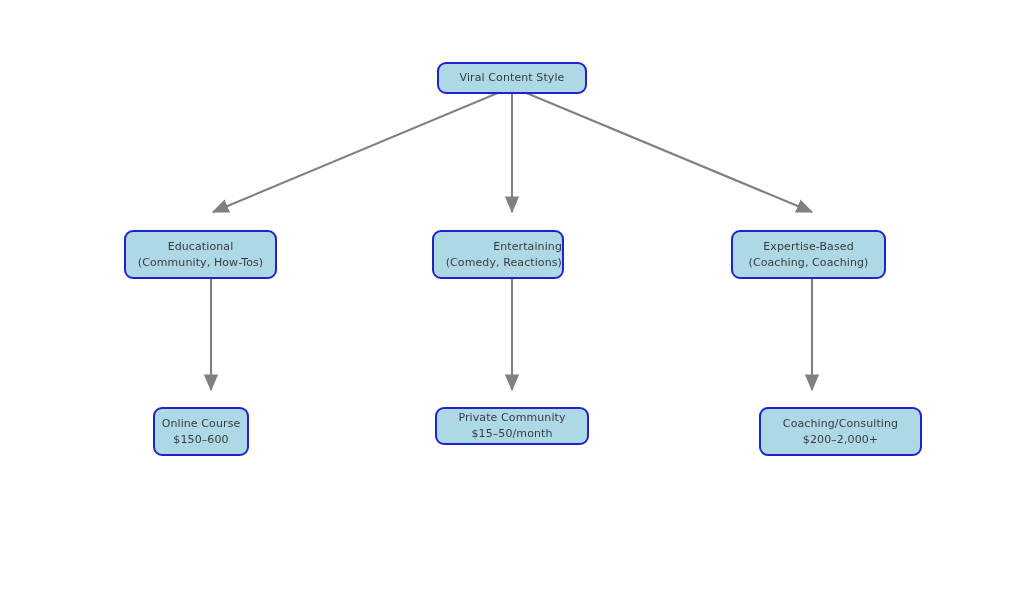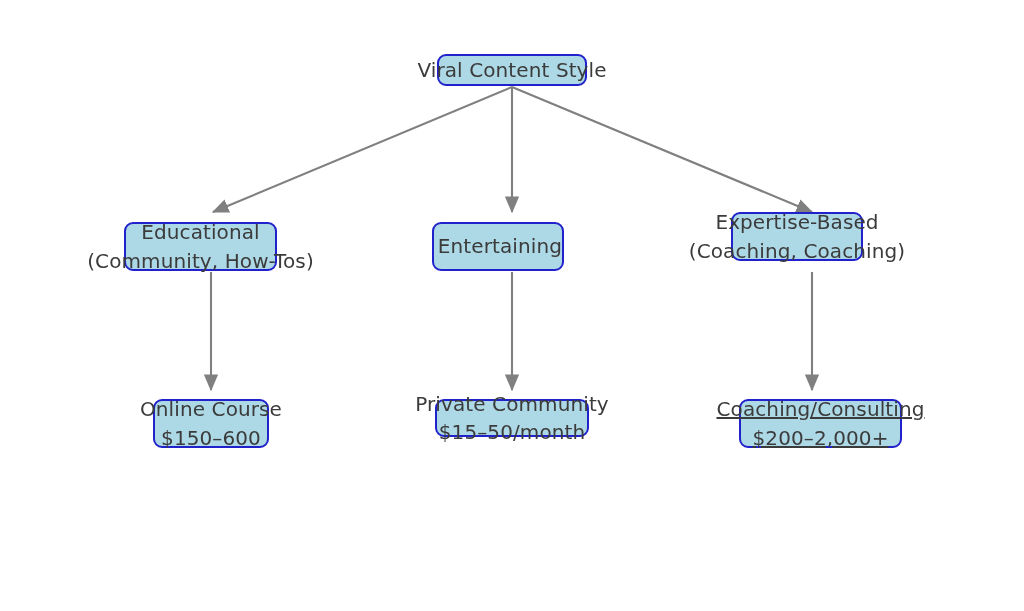--- a/index.html
+++ b/index.html
@@ -30,25 +30,26 @@
     position: absolute;
     box-sizing: border-box;
     background: #ADD8E6;
     border: 2px solid #2222CC;
     border-radius: 9px;
     display: flex;
     flex-direction: column;
     align-items: center;
     justify-content: center;
     color: #3b3b3b;
-    font-size: 20px;
+    font-size: 11px;
     line-height: 1.42;
     text-align: center;
     white-space: nowrap;
     letter-spacing: 0.1px;
+    margin-top: 8px;
   }
   .node .line {
     display: block;
   }
 </style>
 </head>
 <body>
 
 <div id="diagram-root">
 
@@ -84,35 +85,36 @@
     <span class="line">Viral Content Style</span>
   </div>
 
   <div class="node" style="left:124px; top:222px; width:153px; height:49px;">
     <span class="line">Educational</span>
     <span class="line">(Community, How-Tos)</span>
   </div>
 
   <div class="node" style="left:432px; top:222px; width:132px; height:49px;align-items:flex-end;">
     <span class="line">Entertaining</span>
+    <span class="line">(Comedy, Reactions)</span>
   </div>
 
-  <div class="node" style="left:731px; top:212px; width:132px; height:49px;">
+  <div class="node" style="left:731px; top:222px; width:155px; height:49px;">
     <span class="line">Expertise-Based</span>
     <span class="line">(Coaching, Coaching)</span>
   </div>
 
-  <div class="node" style="left:153px; top:399px; width:116px; height:49px;">
+  <div class="node" style="left:153px; top:399px; width:96px; height:49px;">
     <span class="line">Online Course</span>
     <span class="line">$150–600</span>
   </div>
 
   <div class="node" style="left:435px; top:399px; width:154px; height:38px;">
     <span class="line">Private Community</span>
     <span class="line">$15–50/month</span>
   </div>
 
-  <div class="node" style="left:739px; top:399px; width:163px; height:49px;text-decoration:underline;">
+  <div class="node" style="left:759px; top:399px; width:163px; height:49px;">
     <span class="line">Coaching/Consulting</span>
     <span class="line">$200–2,000+</span>
   </div>
 
 </div>
 
 </body></html>

